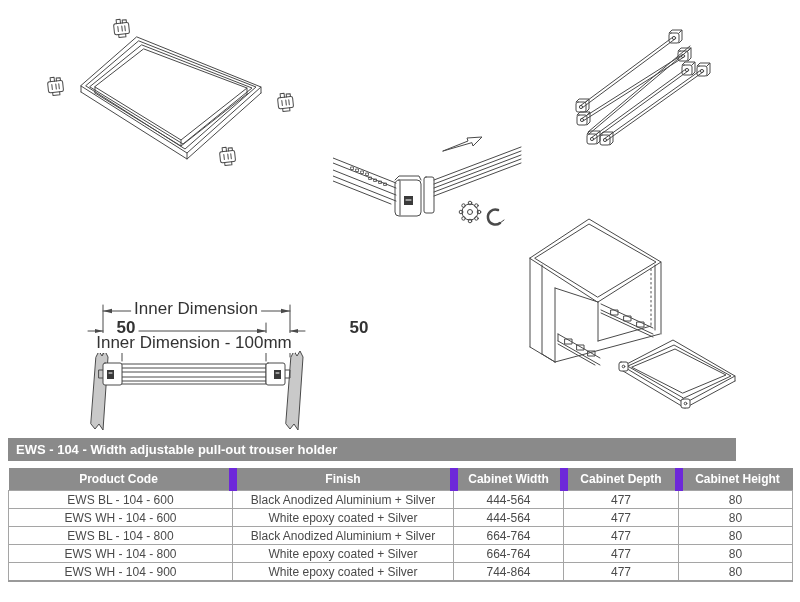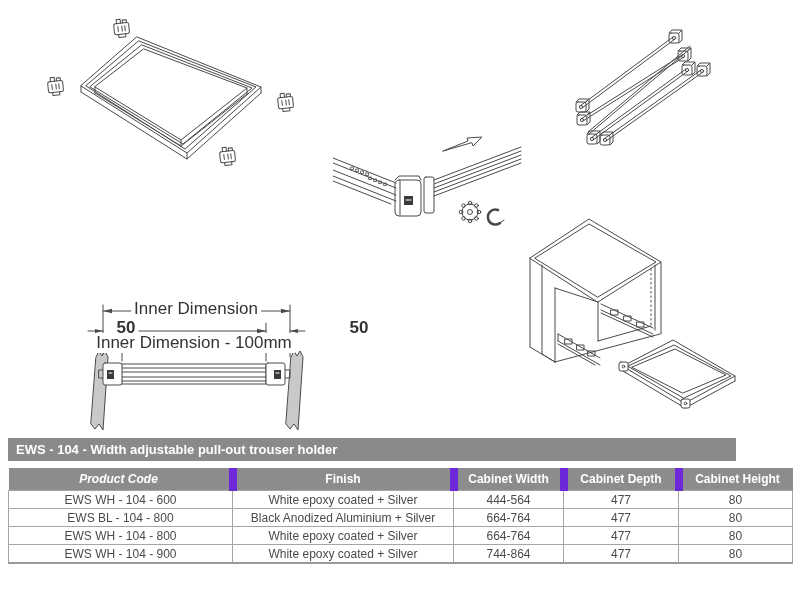--- a/index.html
+++ b/index.html
@@ -25,21 +25,21 @@
   
   .spec-table{
     position:absolute;left:8px;top:468px;width:784px;
     border-collapse:collapse;table-layout:fixed;
     font-size:12px;color:#4a4a4a;
   }
   .spec-table th{
     background:#8c8c8c;color:#ffffff;font-weight:bold;font-size:12px;
     height:20px;padding:1px 2px;border-left:8px solid #6d28d9;
   }
-  .spec-table th:first-child{border-left:none;font-style:italic;}
+  .spec-table th:first-child{border-left:none;}
   .spec-table td{
     border:1px solid #a5a5a5;text-align:center;height:17px;padding:0 2px;
     background:#ffffff;
   }
   .spec-table tbody tr:last-child td{border-bottom:2px solid #9a9a9a;}
 </style>
 </head>
 <body>
 
 <div class="fig" style="left:25px;top:5px;">
@@ -229,20 +229,27 @@
     <tr>
       <th>Product Code</th>
       <th>Finish</th>
       <th>Cabinet Width</th>
       <th>Cabinet Depth</th>
       <th>Cabinet Height</th>
     </tr>
   </thead>
   <tbody>
     <tr>
+      <td>EWS BL - 104 - 600</td>
+      <td>Black Anodized Aluminium + Silver</td>
+      <td>444-564</td>
+      <td>477</td>
+      <td>80</td>
+    </tr>
+    <tr>
       <td>EWS WH - 104 - 600</td>
       <td>White epoxy coated + Silver</td>
       <td>444-564</td>
       <td>477</td>
       <td>80</td>
     </tr>
     <tr>
       <td>EWS BL - 104 - 800</td>
       <td>Black Anodized Aluminium + Silver</td>
       <td>664-764</td>

